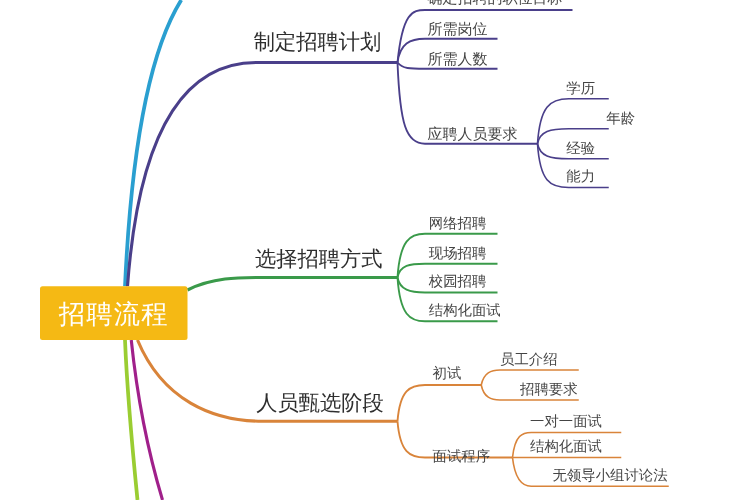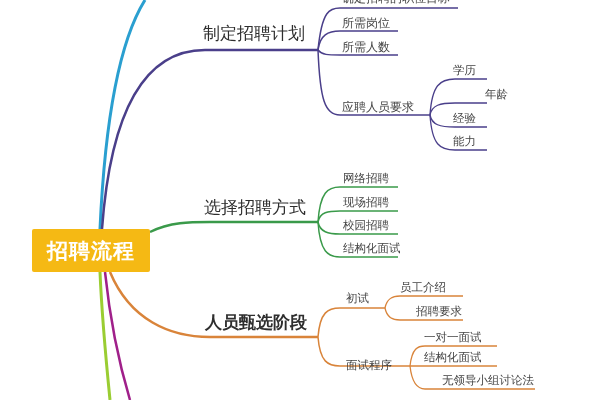--- a/index.html
+++ b/index.html
@@ -1,21 +1,21 @@
 <!DOCTYPE html>
 <html><head>
   <meta charset="utf-8">
   <style>
     html, body { margin:0; padding:0; background:#ffffff; }
     body { width:600px; height:400px; overflow:hidden; position:relative;
            font-family: "DejaVu Sans", "Liberation Sans", sans-serif; }
     svg.lines { position:absolute; left:0; top:0; width:600px; height:400px; }
     .node { position:absolute; white-space:nowrap; color:#3a3a3a; }
     .root { position:absolute; left:32px; top:229px; width:118px; height:43px;
-            background:#f5b914; color:#ffffff; font-weight:bold; font-size:21px;
+            background:#f5b914; color:#ffffff; font-weight:normal; font-size:21px;
             display:flex; align-items:center; justify-content:center; letter-spacing:1px;
             border-radius:2px; }
     .l1 { font-size:17px; color:#2e2e2e; }
     .l2 { font-size:12px; color:#444;text-align:right; }
     .l3 { font-size:11.5px; color:#444; }
   </style>
 </head>
 <body>
 
 <svg class="lines" viewBox="0 0 600 400">
@@ -96,21 +96,21 @@
 <div class="node l3" style="left:343px;top:195px;">
   <span>现场招聘</span>
 </div>
 <div class="node l3" style="left:343px;top:218px;">
   <span>校园招聘</span>
 </div>
 <div class="node l3" style="left:343px;top:241px;">
   <span>结构化面试</span>
 </div>
 
-<div class="node l1" style="left:205px;top:311px;font-weight:bold;">
+<div class="node l1" style="left:205px;top:311px;">
   <span>人员甄选阶段</span>
 </div>
 <div class="node l3" style="left:346px;top:291px;">
   <span>初试</span>
 </div>
 <div class="node l3" style="left:400px;top:280px;">
   <span>员工介绍</span>
 </div>
 <div class="node l3" style="left:400px;top:304px;margin-left:16px;">
   <span>招聘要求</span>

